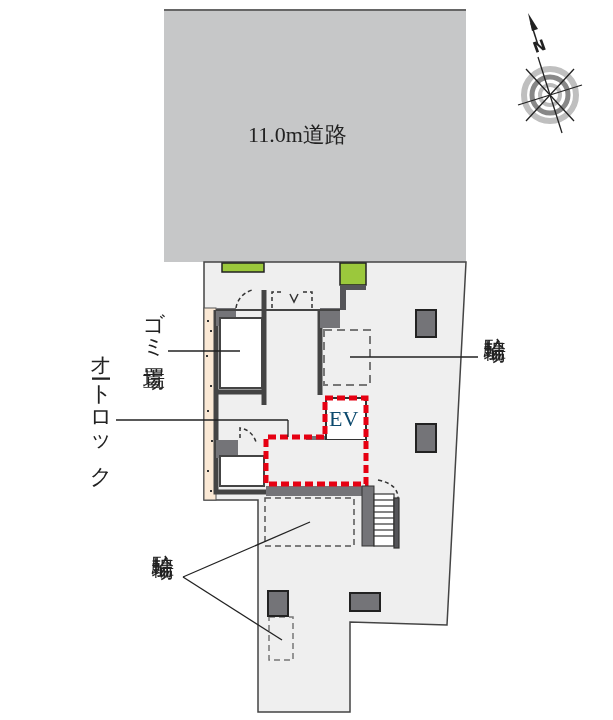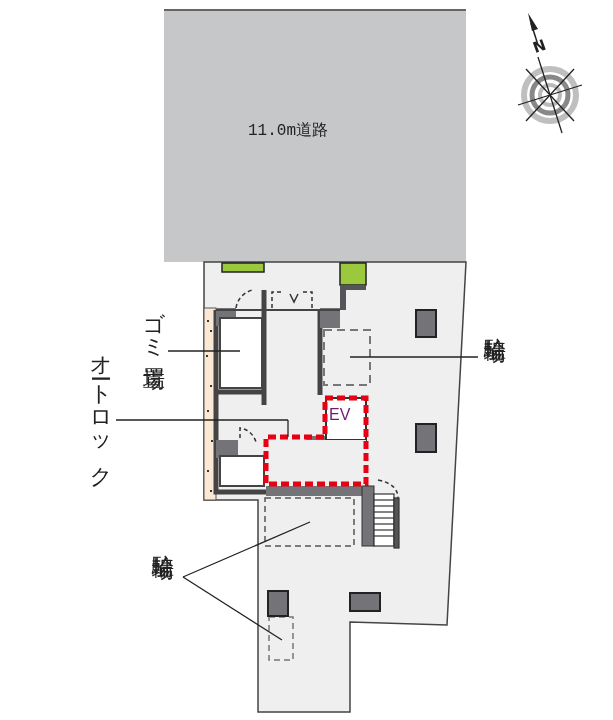--- a/index.html
+++ b/index.html
@@ -1,20 +1,20 @@
 <!DOCTYPE html>
 <html><head>
 <meta charset="utf-8">
 <style>
   html, body { margin: 0; padding: 0; background: #ffffff; }
   body { width: 613px; height: 720px; position: relative; overflow: hidden; font-family: "DejaVu Sans", "Liberation Sans", sans-serif; }
   #plan { position: absolute; left: 0; top: 0; }
   .vlabel { position: absolute; writing-mode: vertical-rl; font-size: 22px; color: #222; letter-spacing: 2px; line-height: 1; font-family: "DejaVu Sans", sans-serif; }
-  .road-label { position: absolute; font-size: 16px; color: #222; font-family: Liberation Mono, monospace; }
-  .ev-label { position: absolute; font-size: 16px; color: #701a75; font-family: Liberation Sans, sans-serif; }
+  .road-label { position: absolute; font-size: 22px; color: #222; font-family: Liberation Serif, serif; }
+  .ev-label { position: absolute; font-size: 22px; color: #0c4a6e; font-family: Liberation Serif, serif; }
 </style>
 </head>
 <body>
 
 <svg id="plan" width="613" height="720" viewBox="0 0 613 720">
 
   <rect x="164" y="10" width="302" height="252" fill="#c6c7c8"></rect>
   <line x1="164" y1="10" x2="466" y2="10" stroke="#666" stroke-width="2"></line>
 
   <path d="M204 262 L466 262 L447 625 L350 622 L350 712 L258 712 L258 500 L204 500 Z" fill="#efefef" stroke="#444" stroke-width="1.5"></path>

